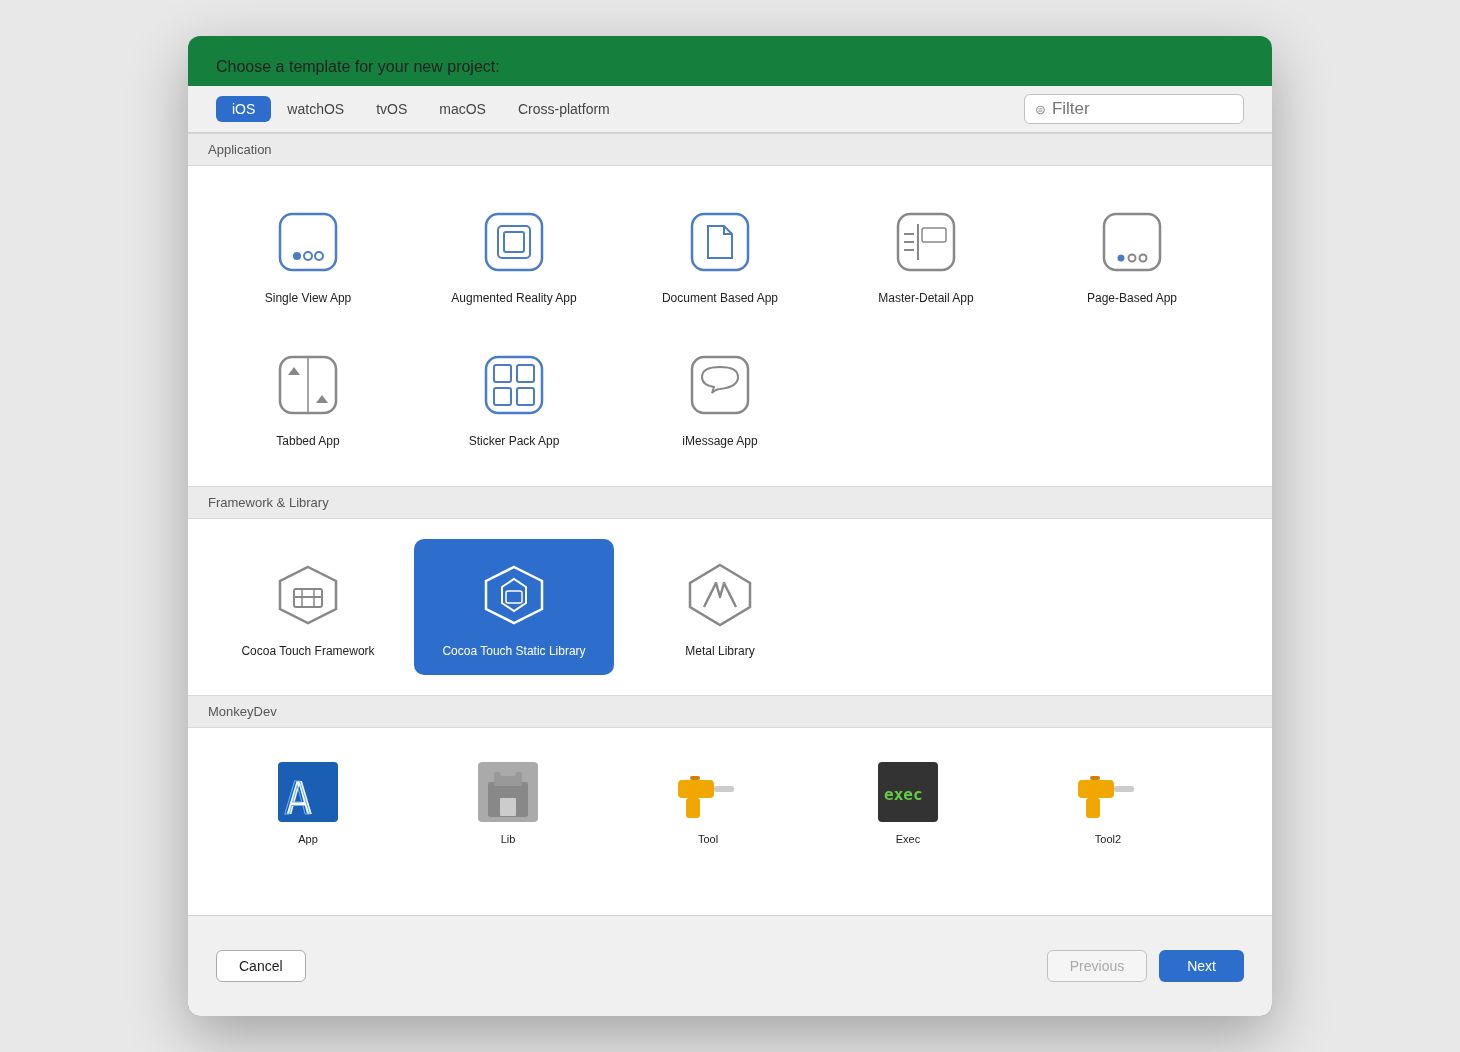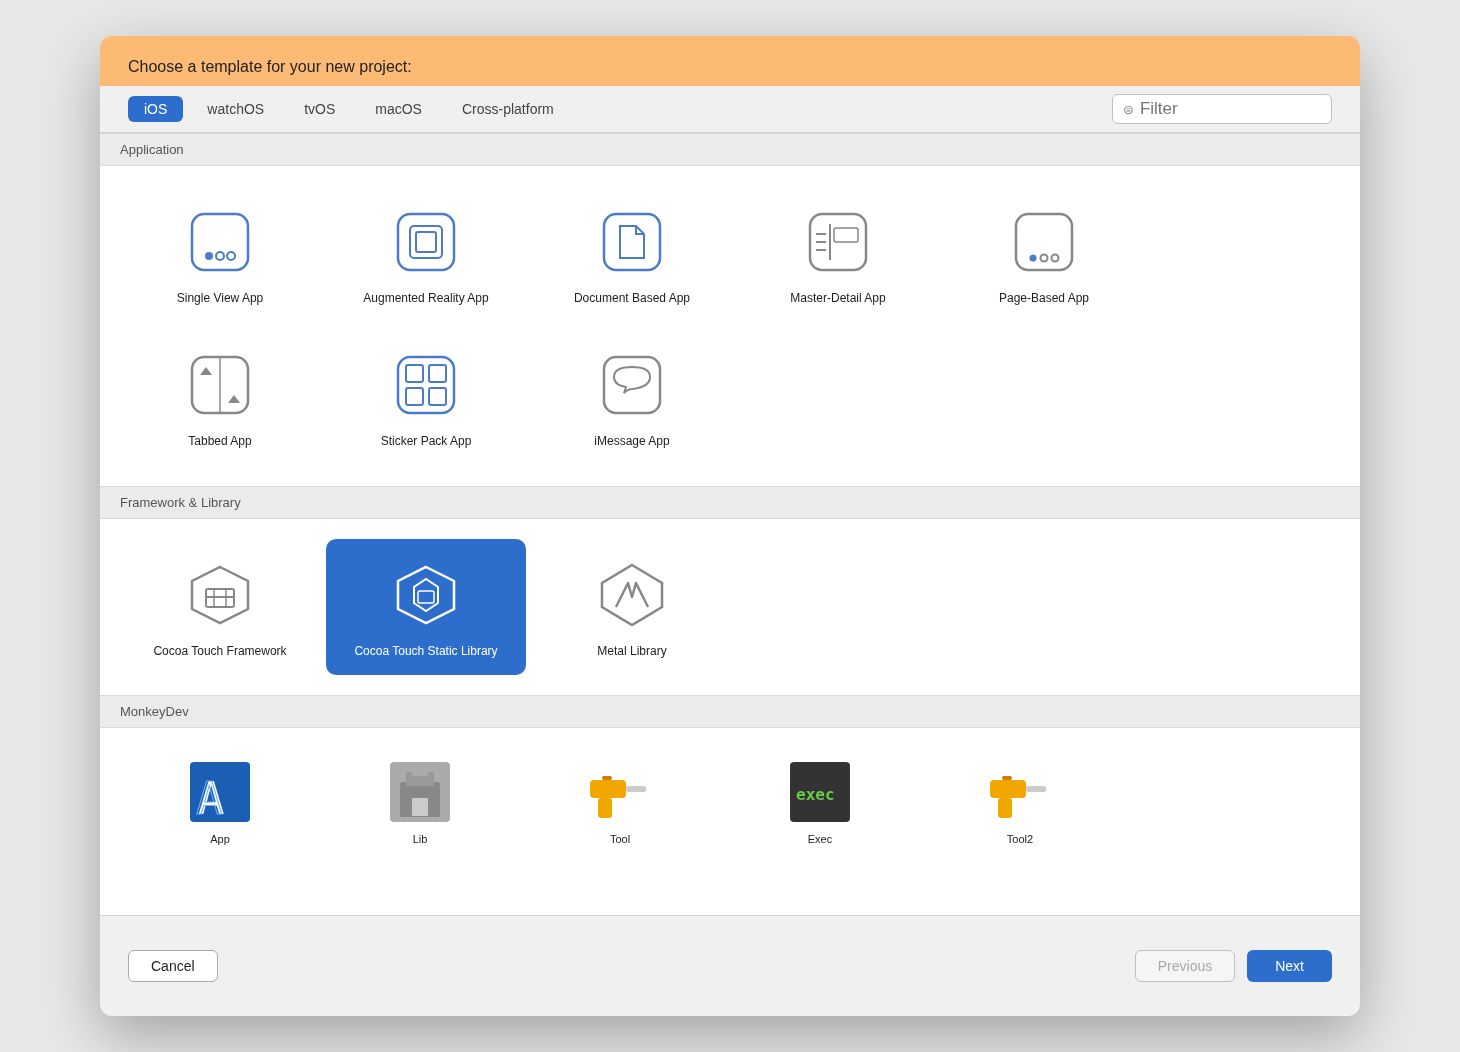--- a/index.html
+++ b/index.html
@@ -7,42 +7,42 @@
       background: #e8e8e8;
       font-family: -apple-system, BlinkMacSystemFont, "Helvetica Neue", Arial, sans-serif;
       width: 1460px;
       height: 1052px;
       display: flex;
       flex-direction: column;
       align-items: center;
       justify-content: center;
     }
     .dialog {
-      background: #fdba74;
+      background: #15803d;
       border-radius: 12px;
-      width: 1260px;
+      width: 1084px;
       height: 980px;
       display: flex;
       flex-direction: column;
       box-shadow: 0 20px 60px rgba(0,0,0,0.3);
       overflow: hidden;
     }
     .dialog-header {
       padding: 22px 28px 10px 28px;
       font-size: 16px;
       color: #222;
       font-weight: 400;
     }
     .tab-bar {
       display: flex;
       align-items: center;
       padding: 8px 28px;
       background: #f0f0f0;
       border-bottom: 1px solid #d0d0d0;
-      gap: 8px;
+      gap: 0;
     }
     .tab {
       padding: 5px 16px;
       font-size: 14px;
       color: #444;
       cursor: pointer;
       border-radius: 6px;
       border: none;
       background: transparent;
     }

